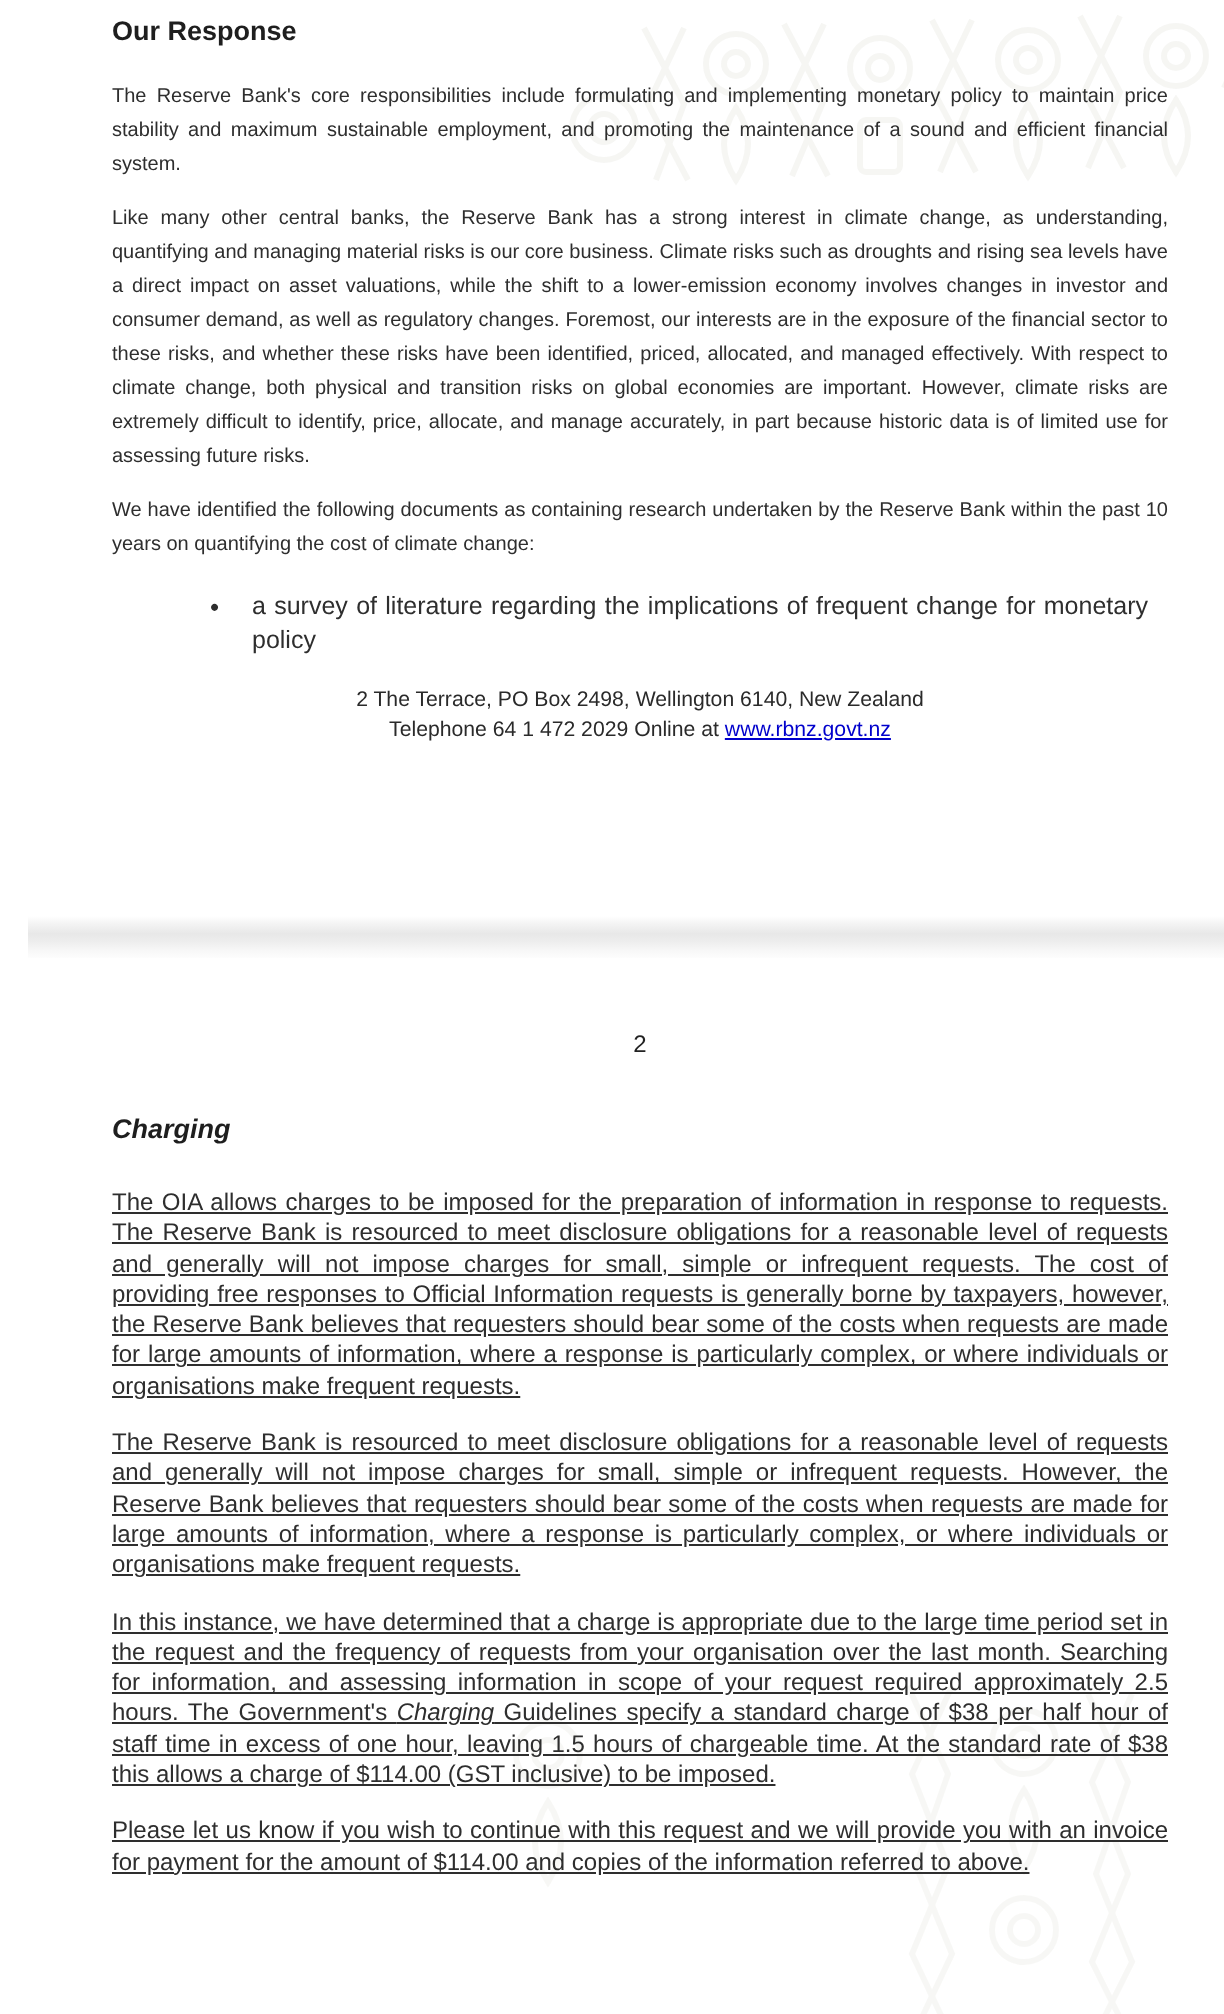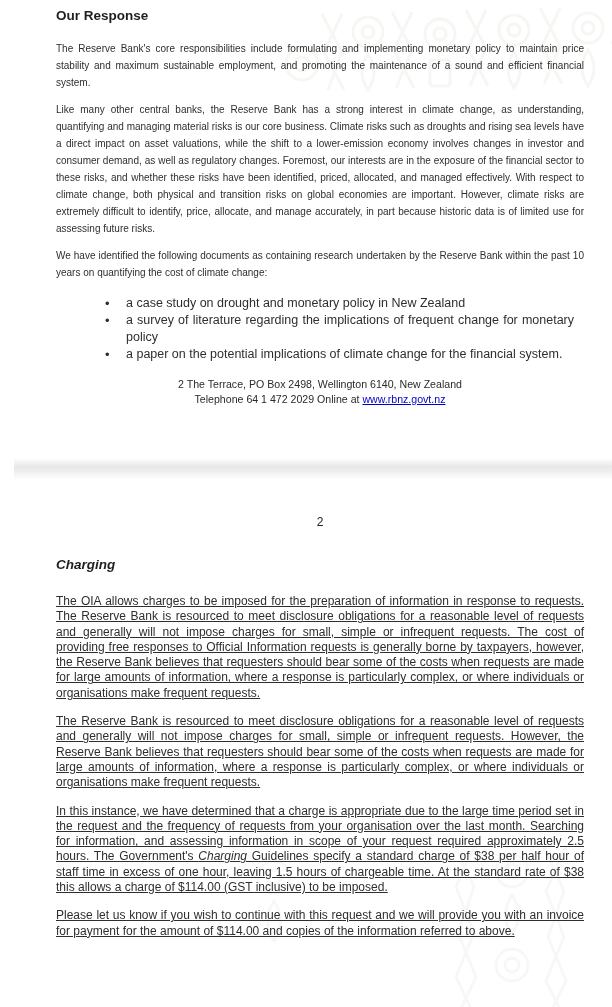--- a/index.html
+++ b/index.html
@@ -155,23 +155,21 @@
     <div class="p1-content">
       <h3 class="doc-heading">Our Response</h3>
 
       <p class="para first">The Reserve Bank's core responsibilities include formulating and implementing monetary policy to maintain price stability and maximum sustainable employment, and promoting the maintenance of a sound and efficient financial system.</p>
 
       <p class="para">Like many other central banks, the Reserve Bank has a strong interest in climate change, as understanding, quantifying and managing material risks is our core business. Climate risks such as droughts and rising sea levels have a direct impact on asset valuations, while the shift to a lower-emission economy involves changes in investor and consumer demand, as well as regulatory changes. Foremost, our interests are in the exposure of the financial sector to these risks, and whether these risks have been identified, priced, allocated, and managed effectively. With respect to climate change, both physical and transition risks on global economies are important. However, climate risks are extremely difficult to identify, price, allocate, and manage accurately, in part because historic data is of limited use for assessing future risks.</p>
 
       <p class="para intro-list">We have identified the following documents as containing research undertaken by the Reserve Bank within the past 10 years on quantifying the cost of climate change:</p>
 
       <ul class="doc-bullets">
-        <li>a case study on drought and monetary policy in New Zealand</li>
         <li>a survey of literature regarding the implications of frequent change for monetary policy</li>
-        <li>a paper on the potential implications of climate change for the financial system.</li>
       </ul>
 
       <div class="page-footer">
         <div>2 The Terrace, PO Box 2498, Wellington 6140, New Zealand</div>
         <div><span>Telephone 64 1 472 2029  Online at </span><a>www.rbnz.govt.nz</a></div>
       </div>
     </div>
   </div>
 
   <div class="page-gap"></div>

